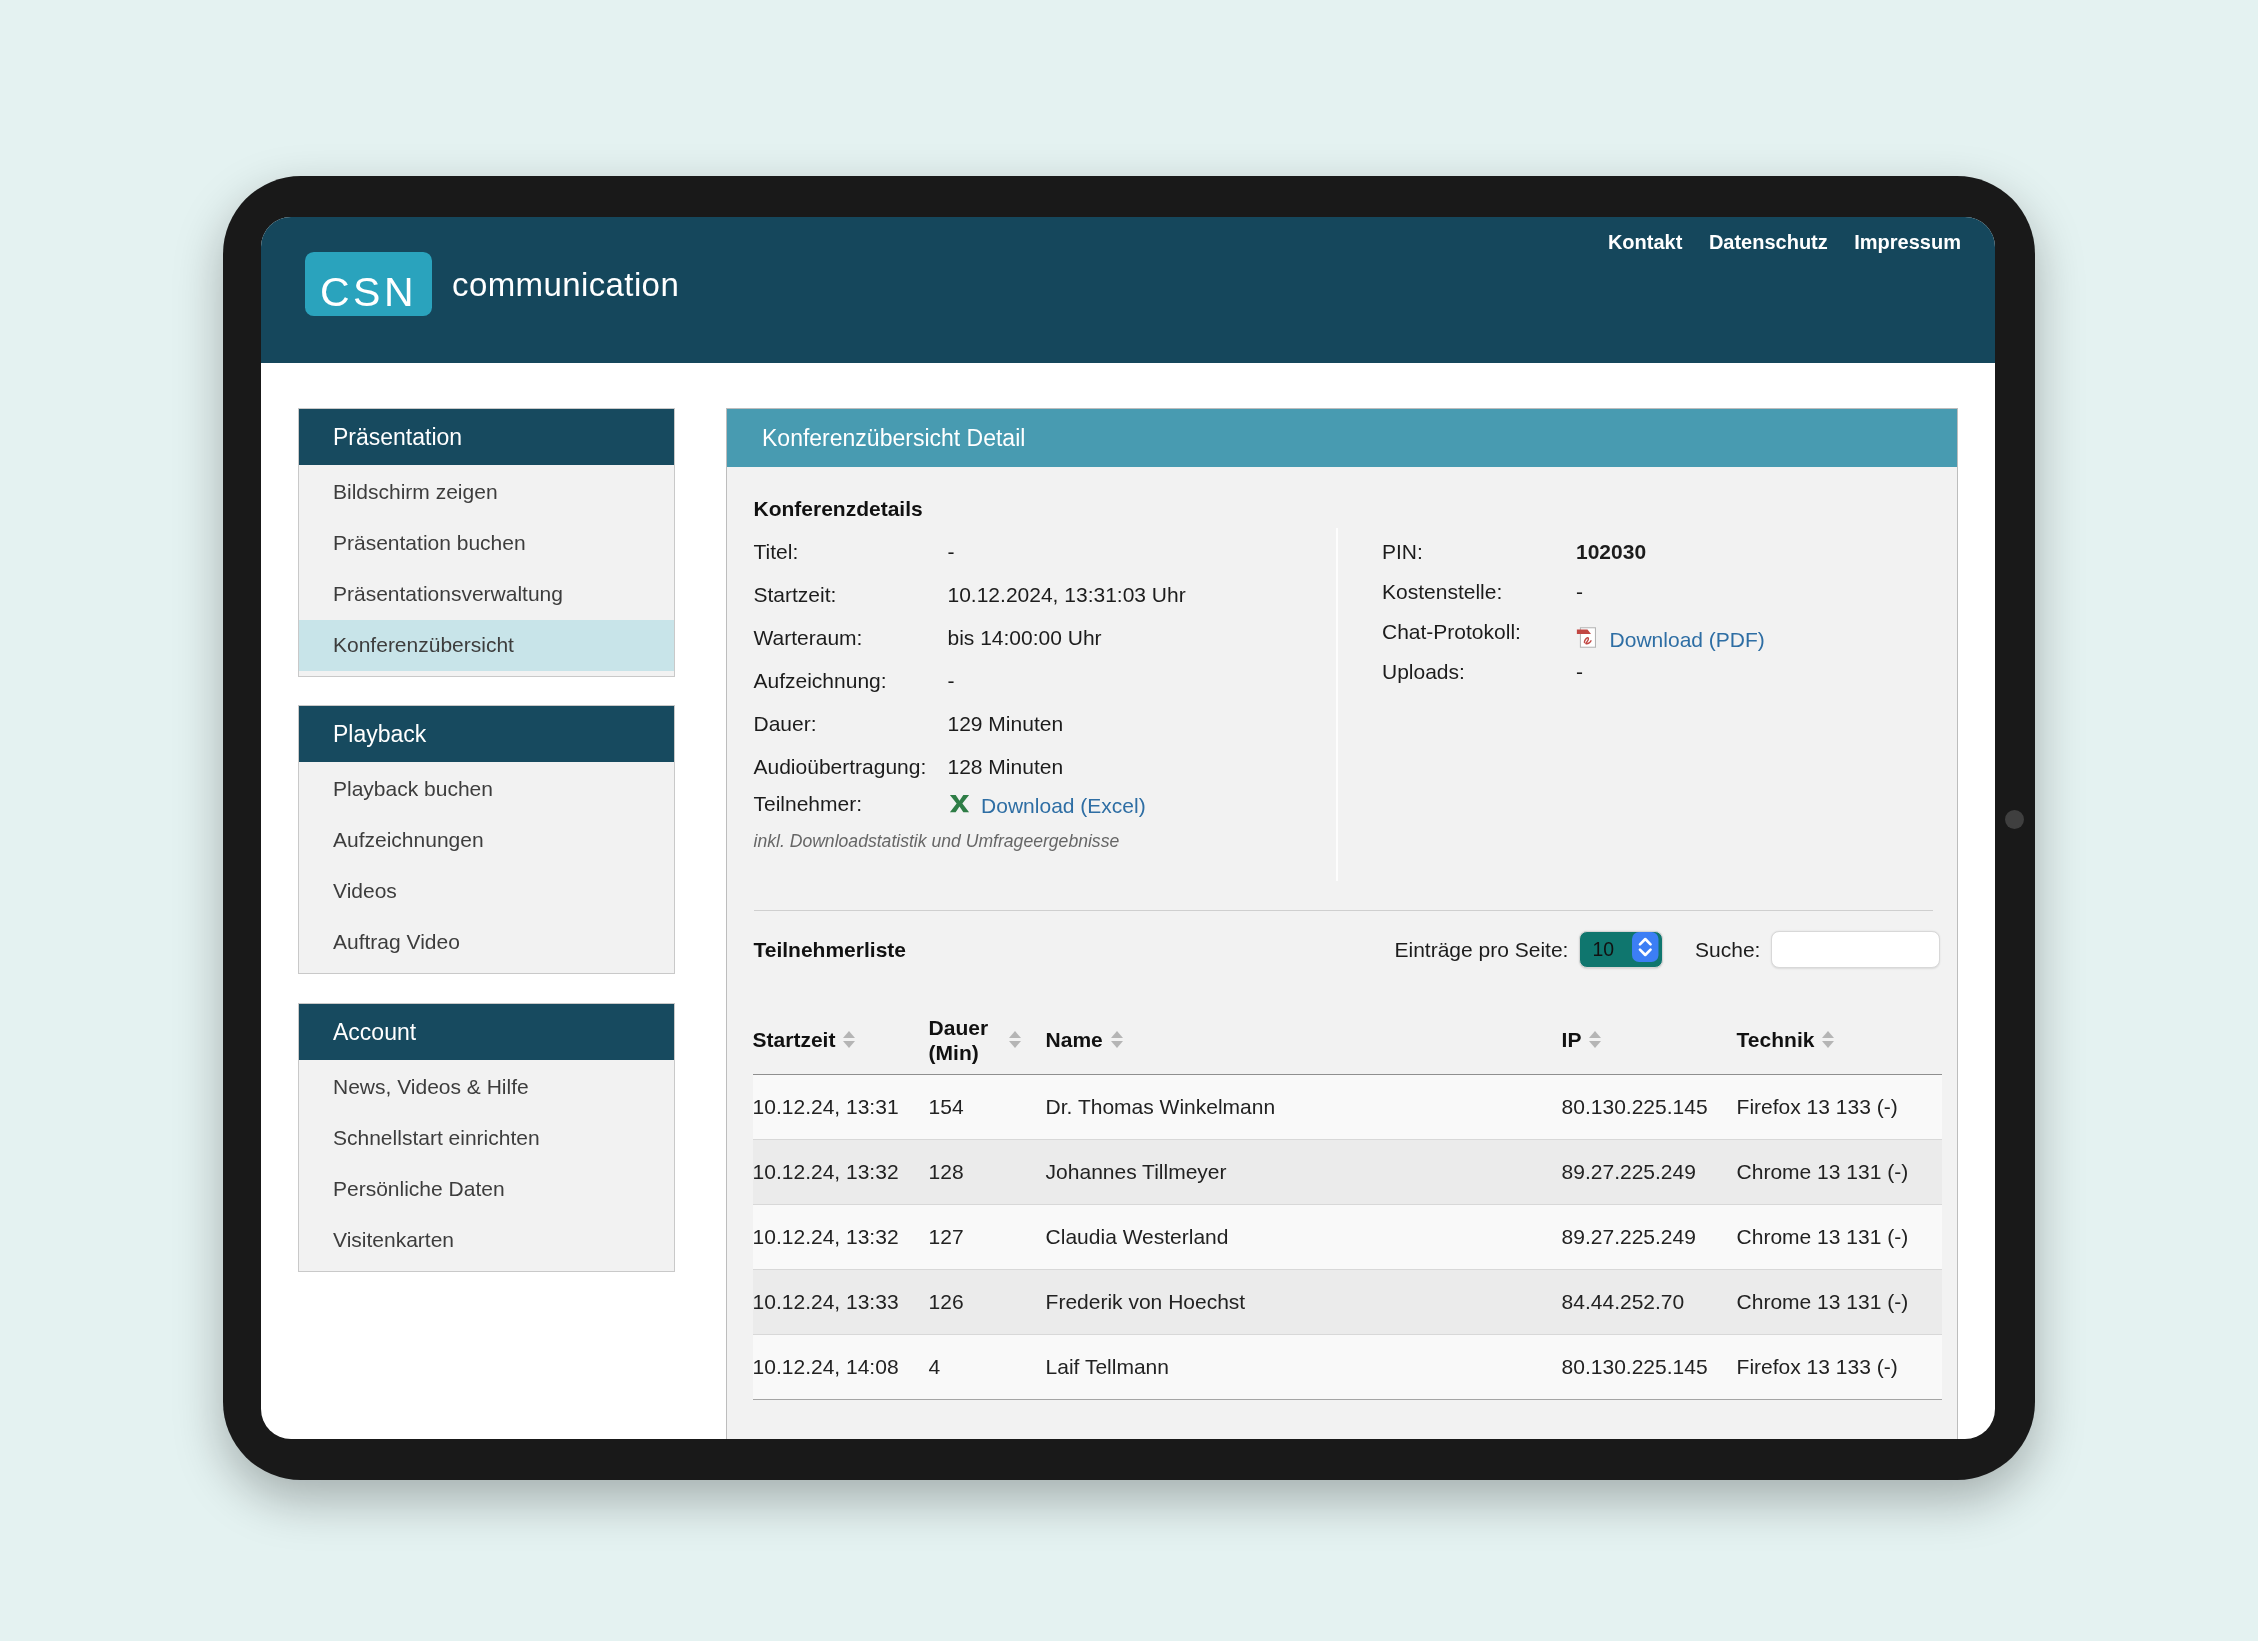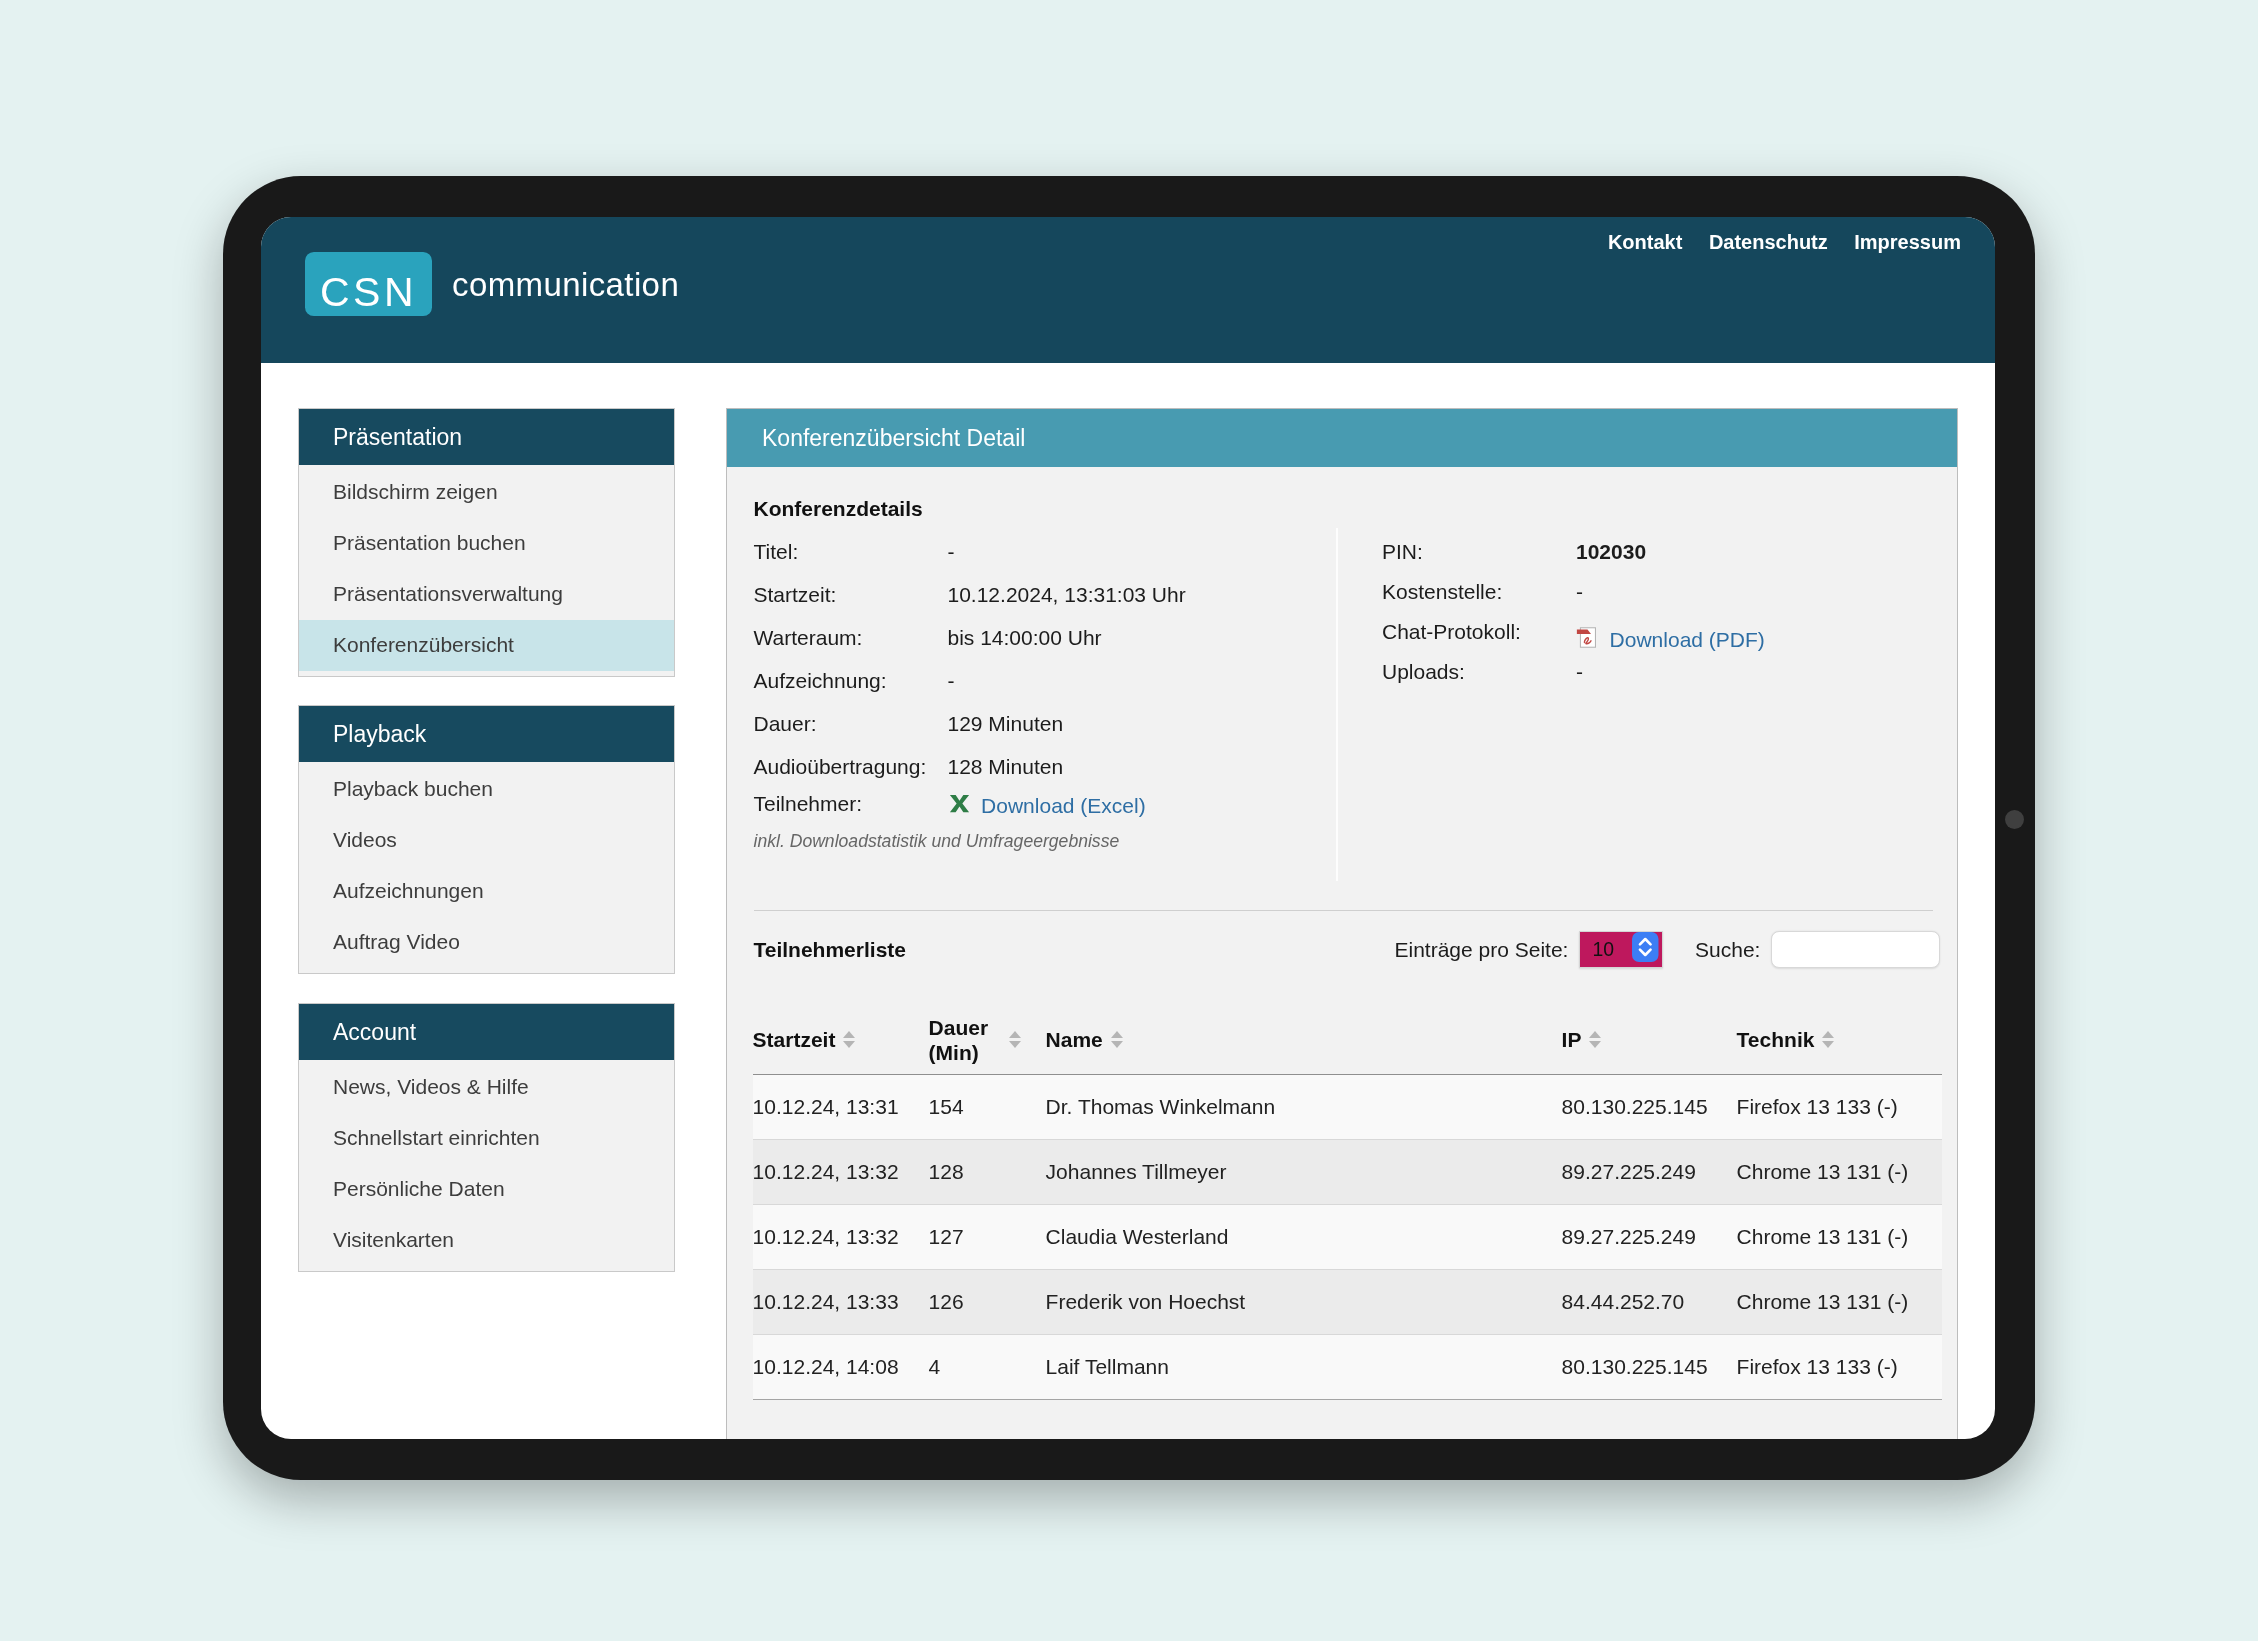--- a/index.html
+++ b/index.html
@@ -89,21 +89,21 @@
   .hdivider{position:absolute;left:26.5px;top:501px;width:1179px;height:0.9px;background:#cfcfcf;}
 
   
   .plist-heading{position:absolute;left:26.5px;top:529px;font-size:21px;font-weight:700;color:#111;}
   .controls{
     position:absolute;right:17px;top:522px;display:flex;align-items:center;
     font-size:21px;color:#1c1c1c;
   }
   .ctl-label{margin-right:10.6px;white-space:nowrap;}
   .select{
-    width:84px;height:37px;background:#be185d;border:0.9px solid #d5d5d5;border-radius:0;
+    width:84px;height:37px;background:#0f766e;border:0.9px solid #d5d5d5;border-radius:8px;
     box-shadow:0 0.9px 1.8px rgba(0,0,0,.12);
     display:flex;align-items:center;justify-content:space-between;
     padding:0 3.5px 0 12.4px;box-sizing:border-box;cursor:pointer;margin-right:32px;
   }
   .select .sel-val{font-size:19.4px;color:#111;}
   .search-input{
     width:169px;height:37px;background:#fff;border:0.9px solid #d8d8d8;border-radius:8px;
     box-shadow:0 0.9px 1.8px rgba(0,0,0,.10);outline:none;font-size:19.4px;padding:0 8.8px;
     box-sizing:border-box;
   }
@@ -155,22 +155,22 @@
           <div class="side-item">Präsentation buchen</div>
           <div class="side-item">Präsentationsverwaltung</div>
           <div class="side-item active">Konferenzübersicht</div>
         </div>
       </div>
 
       <div class="side-box b2">
         <div class="side-head">Playback</div>
         <div class="side-items">
           <div class="side-item">Playback buchen</div>
+          <div class="side-item">Aufzeichnungen</div>
           <div class="side-item">Videos</div>
-          <div class="side-item">Aufzeichnungen</div>
           <div class="side-item">Auftrag Video</div>
         </div>
       </div>
 
       <div class="side-box b3">
         <div class="side-head">Account</div>
         <div class="side-items">
           <div class="side-item">News, Videos &amp; Hilfe</div>
           <div class="side-item">Schnellstart einrichten</div>
           <div class="side-item">Persönliche Daten</div>

